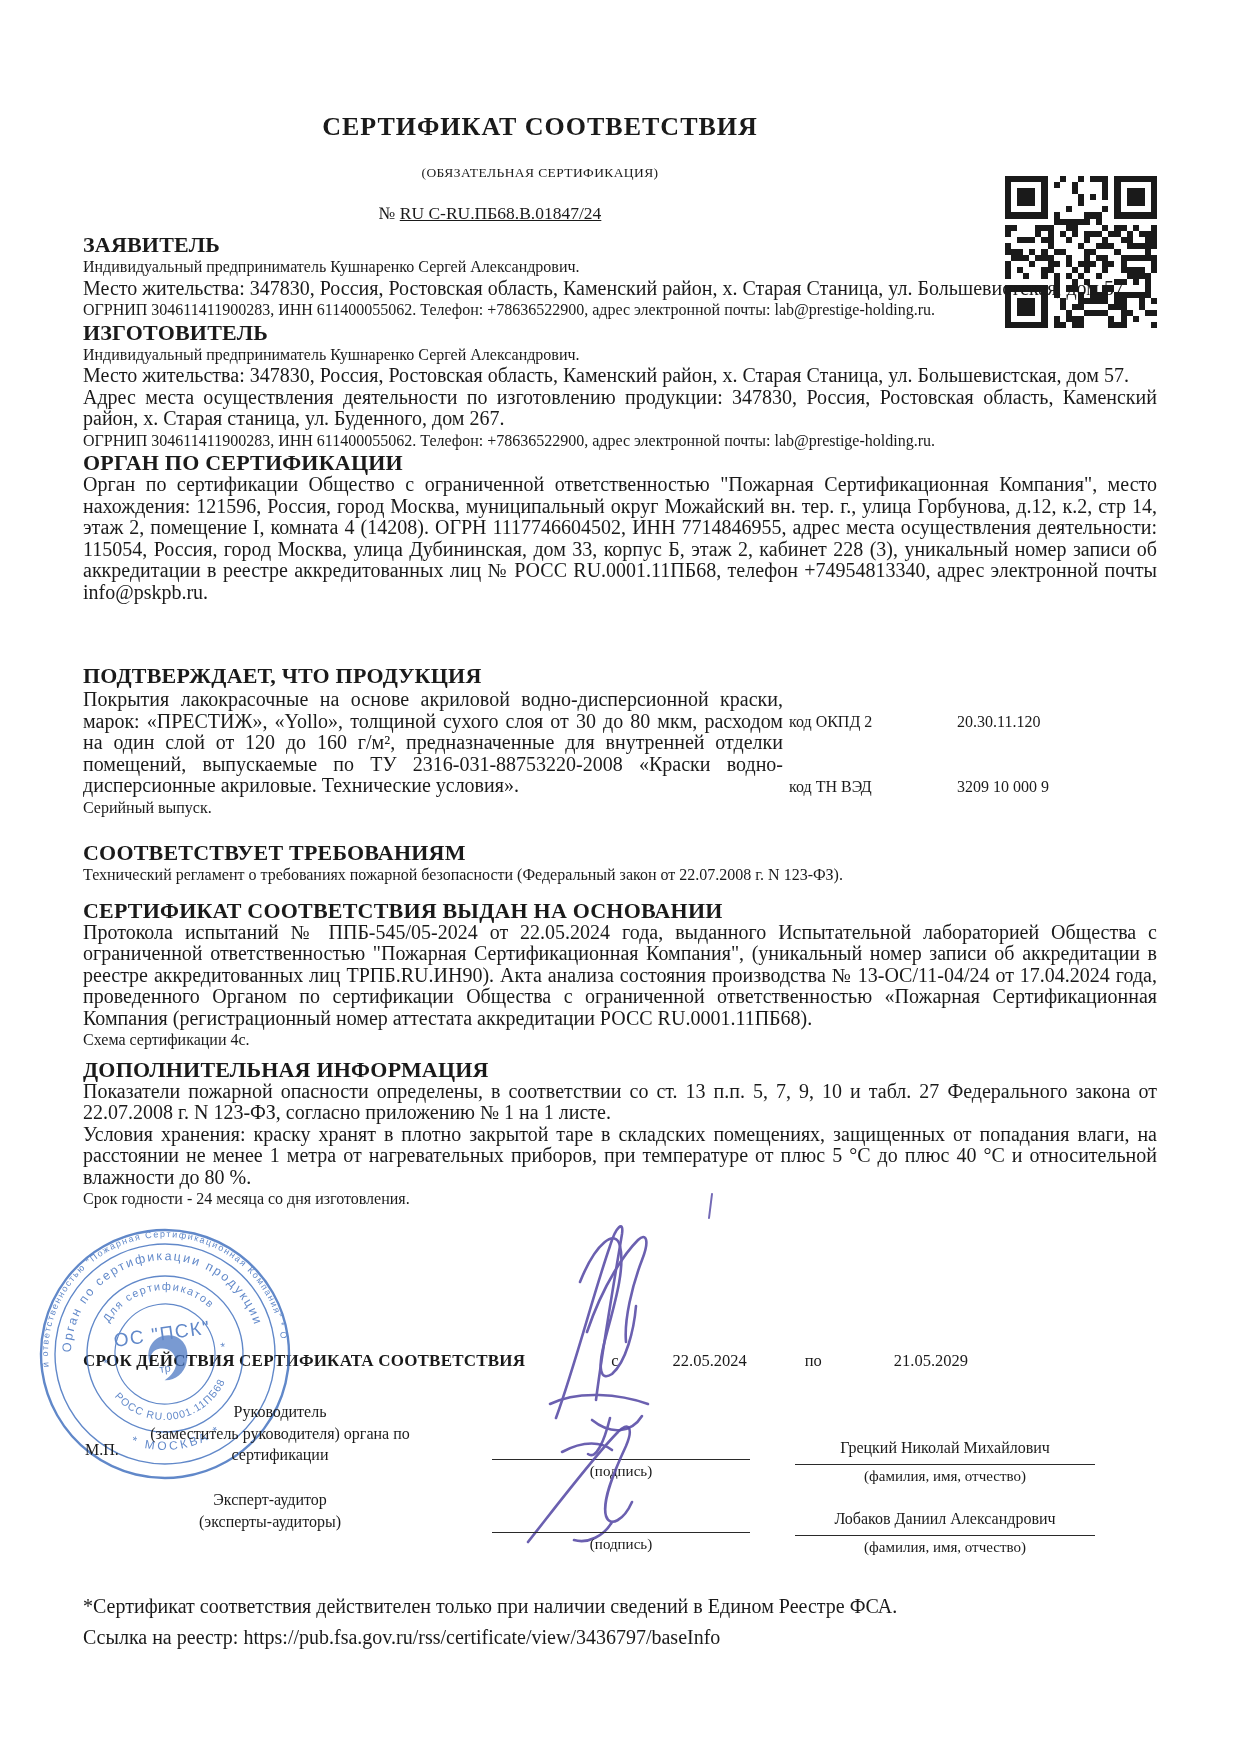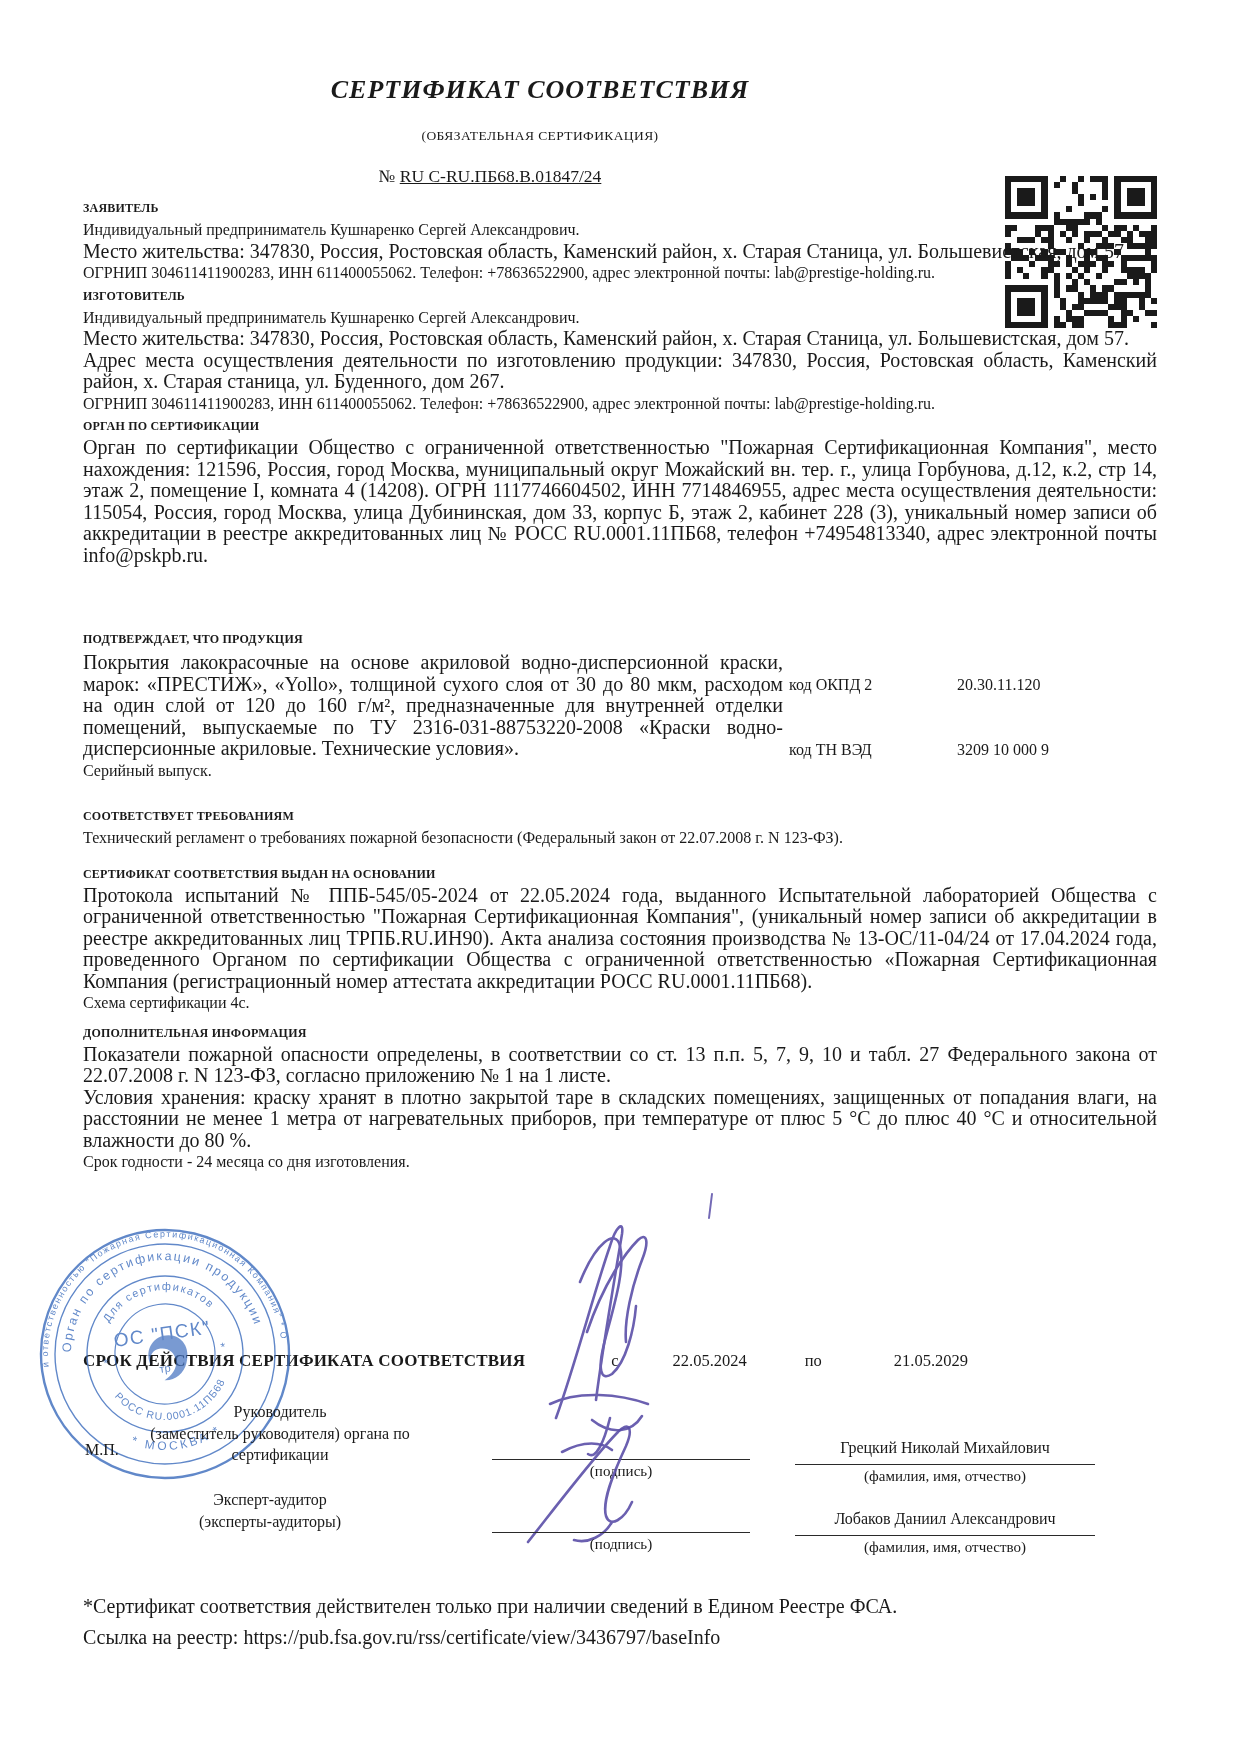--- a/index.html
+++ b/index.html
@@ -1,25 +1,25 @@
 <!DOCTYPE html>
 <html><head>
 <meta charset="utf-8">
 <style>
   html,body{margin:0;padding:0;background:#ffffff;}
   .page{
     position:relative;width:1240px;height:1754px;background:#ffffff;overflow:hidden;
     font-family:"Liberation Serif","DejaVu Serif",serif;color:#1a1a1a;
   }
   .content{position:absolute;left:83px;top:0;width:1074px;}
-  .doc-title{margin-top:75px;text-align:center;font-size:26px;font-weight:bold;letter-spacing:1px;line-height:30px;margin-right:160px;font-style:italic;}
+  .doc-title{margin-top:112px;text-align:center;font-size:26px;font-weight:bold;letter-spacing:1px;line-height:30px;margin-right:160px;}
   .doc-subtitle{margin-top:22px;text-align:center;font-size:13.5px;letter-spacing:0.4px;line-height:18px;margin-right:160px;}
   .doc-number{margin-top:20px;text-align:center;font-size:17.5px;font-weight:normal;line-height:22px;margin-right:260px;}
   .doc-number .num{text-decoration:underline;}
-  .sec-h{font-size:12px;font-weight:bold;letter-spacing:0.2px;line-height:22px;}
+  .sec-h{font-size:22px;font-weight:bold;letter-spacing:0.2px;line-height:22px;}
   .par{font-size:20px;line-height:21.5px;text-align:justify;}
   .line{font-size:16px;line-height:21.5px;}
   .mt14{margin-top:12px;}
   .product-wrap{display:flex;margin-top:2px;}
   .product-left{width:700px;}
   .product-right{margin-left:auto;width:368px;font-size:16px;}
   .code-row{display:flex;line-height:21.5px;}
   .code-label{width:150px;}
   .code-value{margin-left:18px;}
   .validity{position:absolute;left:83px;top:1351px;width:1074px;font-size:16.5px;display:flex;align-items:baseline;}

